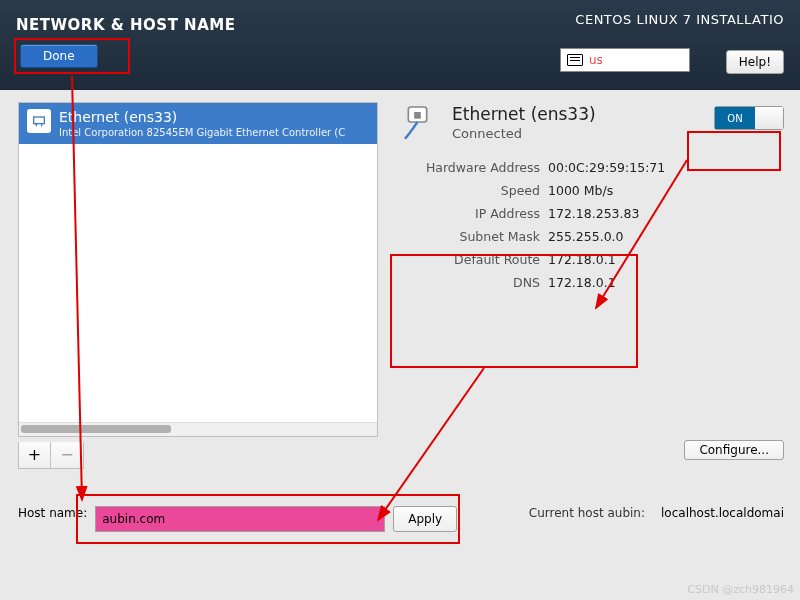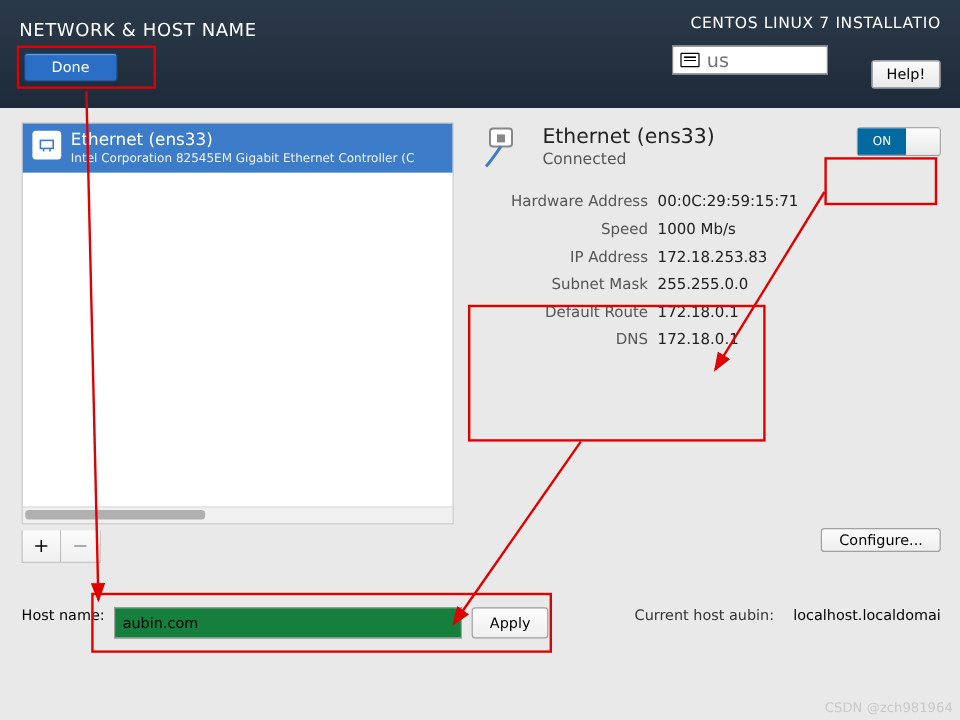--- a/index.html
+++ b/index.html
@@ -1,22 +1,22 @@
 <!DOCTYPE html>
 <html><head>
 <meta charset="utf-8">
 <style>
 *{box-sizing:border-box;margin:0;padding:0;font-family:"DejaVu Sans",Cantarell,sans-serif}
 html,body{width:800px;height:600px;overflow:hidden;background:#e9e9e9}
 .root{position:relative;width:800px;height:600px;background:#e9e9e9}
 .header{background:linear-gradient(#2b3a4a,#1d2a39);height:90px;color:#fff;padding:8px 16px;position:relative}
-.title{font-size:15px;font-weight:400;letter-spacing:0.5px;margin-top:8px}
+.title{font-size:15px;font-weight:700;letter-spacing:0.5px;margin-top:8px}
 .done-btn{position:absolute;left:20px;top:44px;background:#2a6fc5;color:#fff;border:1px solid #1a4a8a;border-radius:3px;padding:4px 22px;font-size:12px;box-shadow:inset 0 1px 0 rgba(255,255,255,0.3);cursor:pointer}
 .hdr-right{position:absolute;right:16px;top:12px;text-align:right;font-size:13px;letter-spacing:0.5px}
-.lang-box{position:absolute;right:110px;top:38px;width:130px;height:24px;background:#fff;color:#737373;border:1px solid #888;display:flex;align-items:center;padding:0 6px;font-size:16px}
+.lang-box{position:absolute;right:110px;top:48px;width:130px;height:24px;background:#fff;color:#ef4444;border:1px solid #888;display:flex;align-items:center;padding:0 6px;font-size:12px}
 .kbd-icon{width:16px;height:12px;border:1.5px solid #000;margin-right:6px;border-radius:1px;position:relative}
 .kbd-icon::after{content:"";position:absolute;inset:2px;background:repeating-linear-gradient(to bottom,#000 0 1px,transparent 1px 3px)}
 .help-btn{position:absolute;right:16px;top:50px;background:linear-gradient(#fcfcfc,#e8e8e8);border:1px solid #a0a0a0;border-radius:3px;padding:4px 12px;font-size:12px;cursor:pointer}
 .body{position:relative;padding:12px 16px 0}
 .left-panel{position:absolute;left:18px;top:12px;width:360px;border:1px solid #bfbfbf;background:#fff}
 .if-row{background:#3d7cc9;color:#fff;padding:6px 8px;display:flex;align-items:flex-start;gap:8px}
 .if-icon{width:24px;height:24px;background:#fff;border-radius:3px;display:flex;align-items:center;justify-content:center}
 .if-icon svg{width:16px;height:16px}
 .if-text .name{font-size:14px}
 .if-text .desc{font-size:10px;opacity:0.9;margin-top:2px}
@@ -32,21 +32,21 @@
 .rp-title{font-size:17px;color:#222}
 .rp-status{color:#555;font-size:13px;margin-top:2px}
 .switch{position:absolute;right:0;top:4px;width:70px;height:24px;border:1px solid #999;border-radius:3px;display:flex;cursor:pointer}
 .switch .on{flex:1;background:#0369a1;color:#fff;font-size:10px;display:flex;align-items:center;justify-content:center}
 .switch .knob{width:28px;background:linear-gradient(#fdfdfd,#e8e8e8)}
 .details{margin-top:18px;font-size:12.5px;color:#222}
 .details .row{display:flex;margin:8px 0}
 .details .lbl{width:140px;text-align:right;color:#555;margin-right:8px}
 .cfg-btn{position:absolute;right:16px;top:440px;background:linear-gradient(#fcfcfc,#efefef);border:1px solid #a0a0a0;border-radius:3px;padding:2px 14px;font-size:12px;cursor:pointer}
 .hostrow{position:absolute;left:18px;top:506px;right:16px;display:flex;align-items:flex-start;font-size:12px;gap:8px}
-.hostrow input{width:290px;height:26px;border:1px solid #a0a0a0;padding:12px 6px;font-size:12px;background:#15803d}
+.hostrow input{width:290px;height:26px;border:1px solid #a0a0a0;padding:12px 6px;font-size:12px;background:#ec4899}
 .apply-btn{background:linear-gradient(#fcfcfc,#efefef);border:1px solid #a0a0a0;border-radius:3px;padding:5px 14px;font-size:12px;cursor:pointer}
 .cur-lbl{margin-left:auto;color:#333}
 .cur-val{margin-left:8px}
 .wm{position:absolute;right:6px;bottom:4px;font-size:11px;color:#c8c8c8}
 .annot{position:absolute;border:2.5px solid #e00000;pointer-events:none}
 svg.arrow{position:absolute;pointer-events:none}
 </style>
 </head>
 <body>
 <div class="root">

